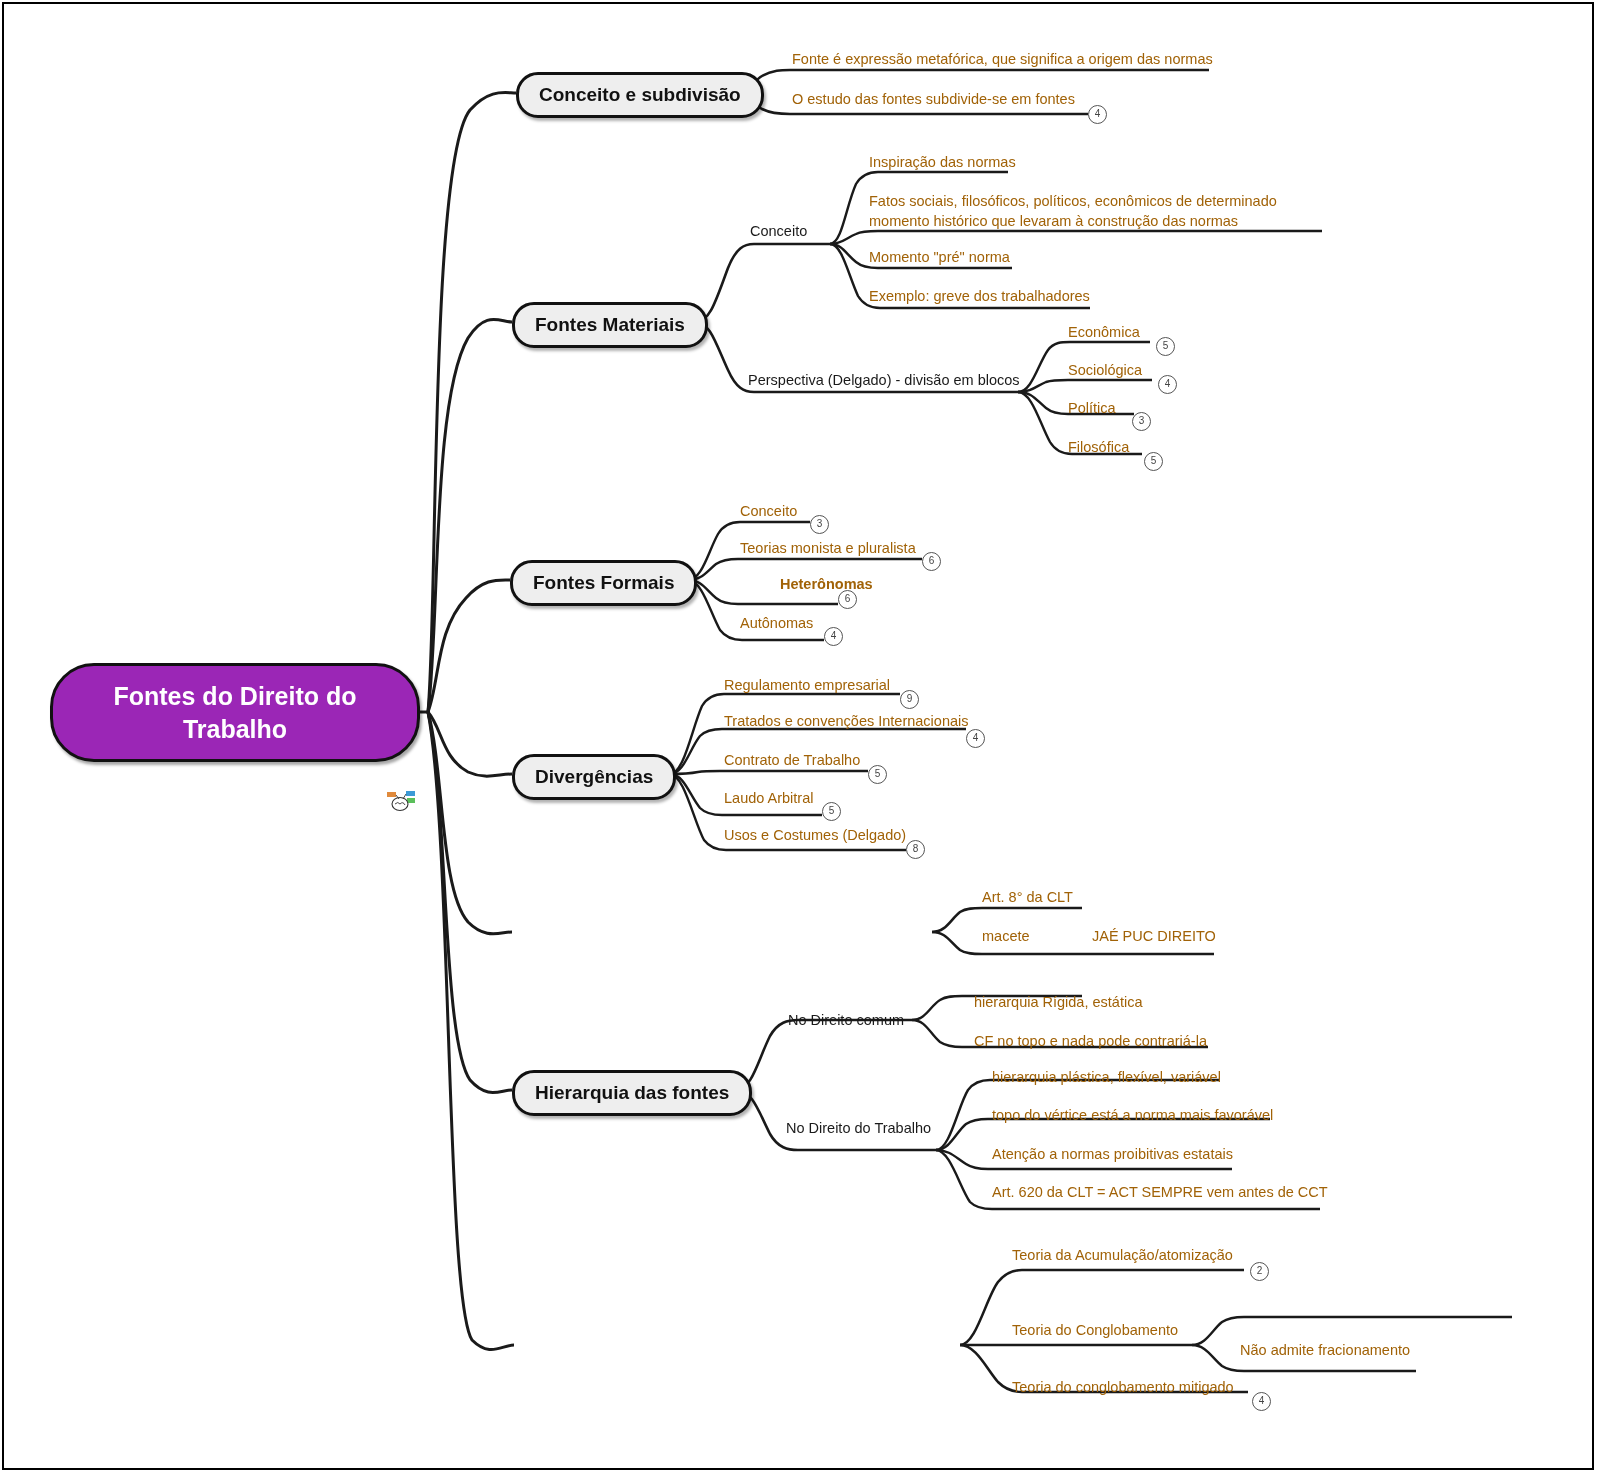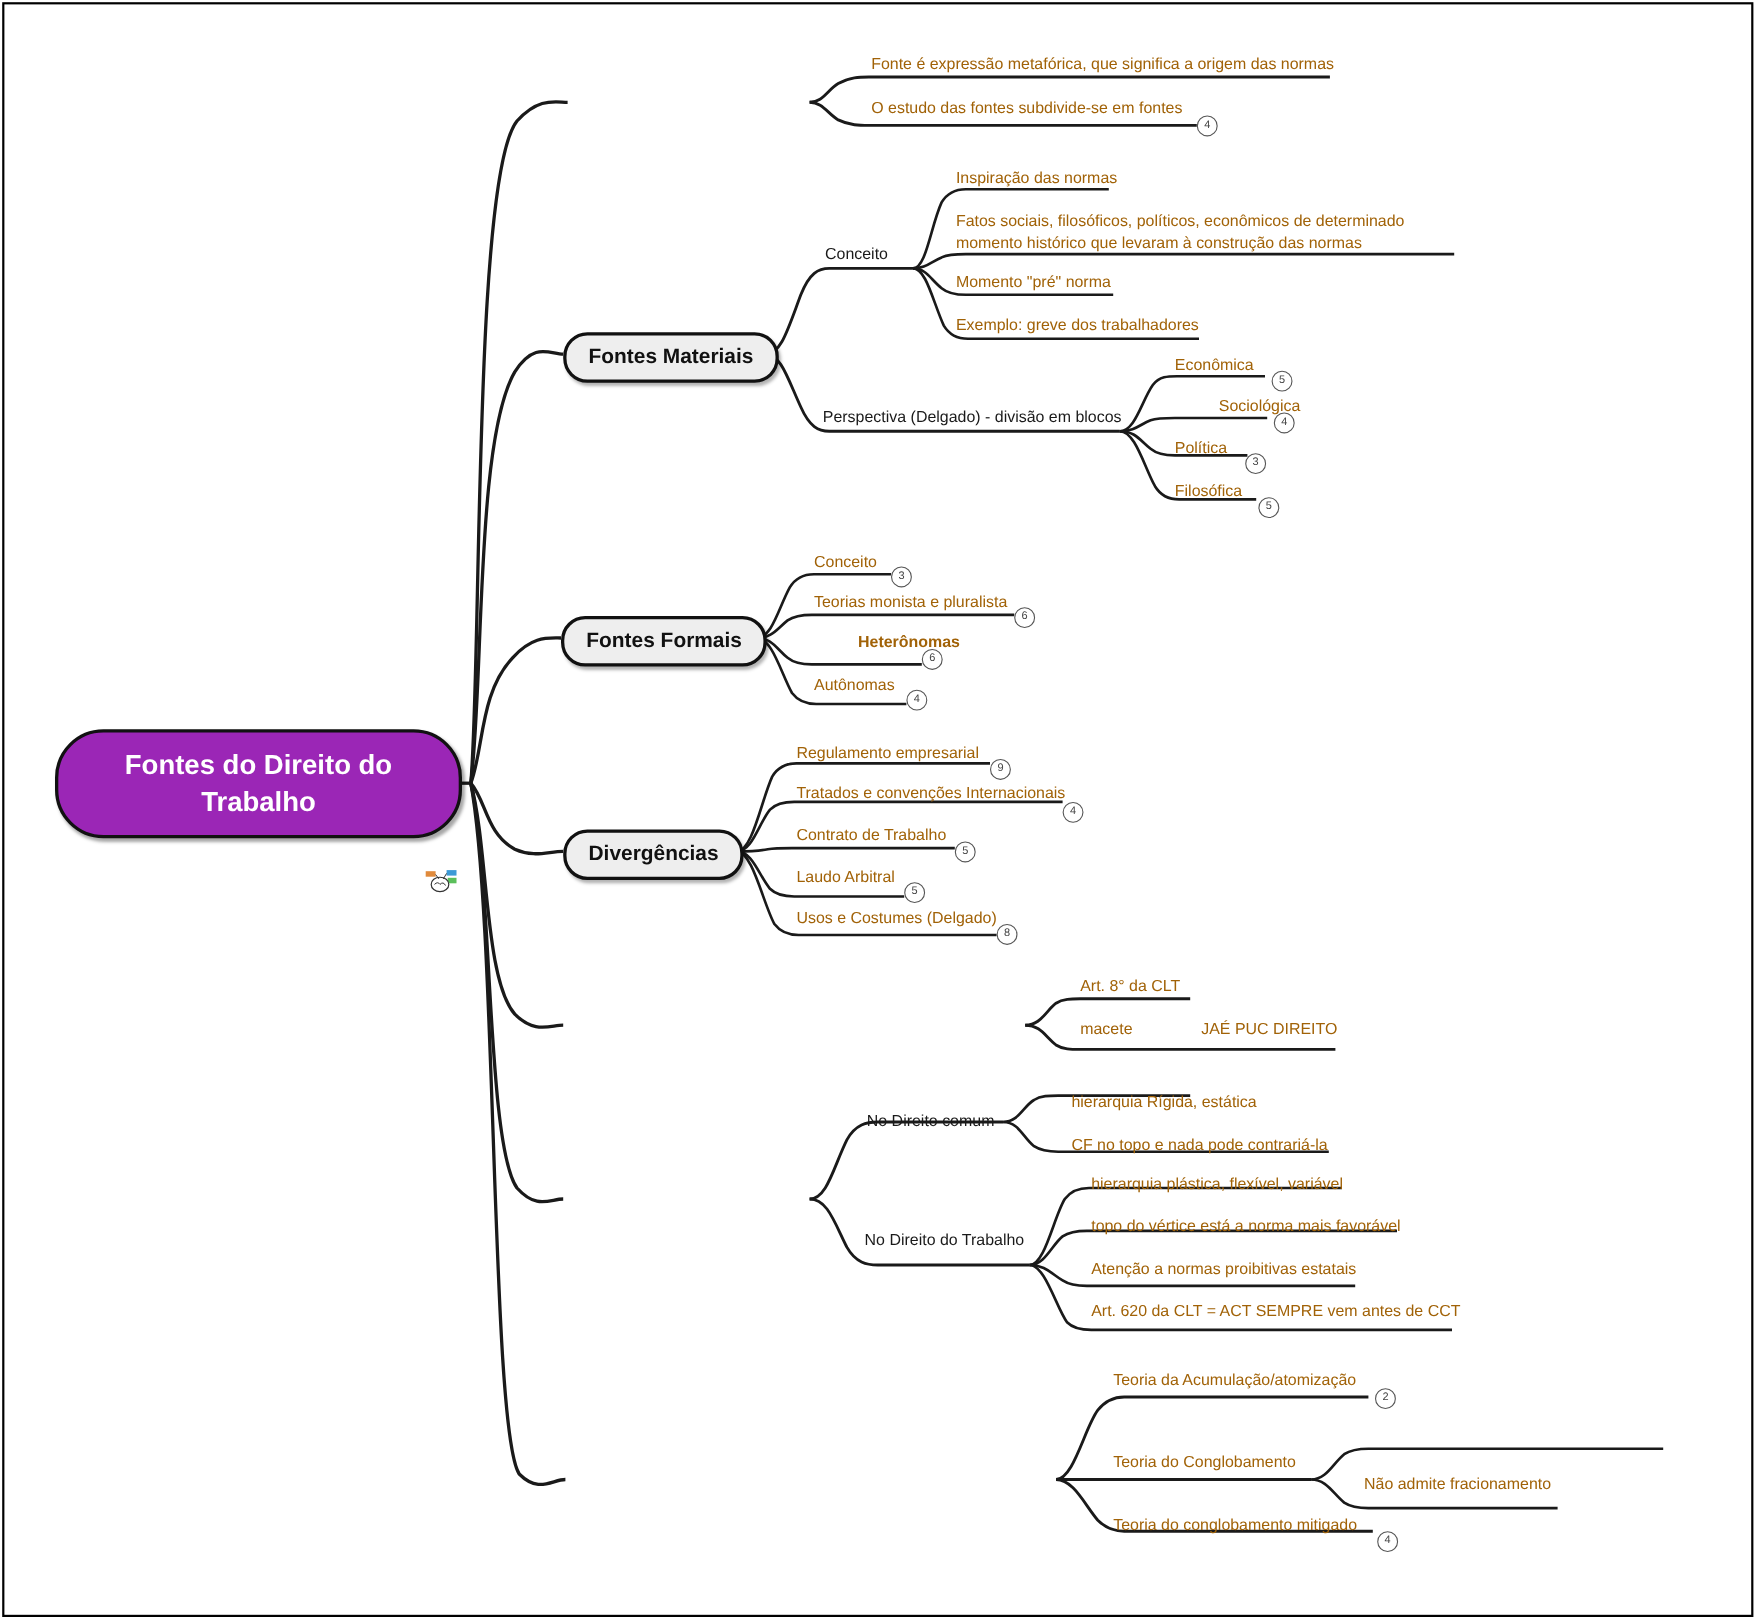--- a/index.html
+++ b/index.html
@@ -176,41 +176,44 @@
       <rect x="1" y="4" width="9" height="5" fill="#e08a3c"></rect>
       <rect x="20" y="3" width="9" height="5" fill="#3c9ad6"></rect>
       <rect x="21" y="10" width="8" height="5" fill="#5bbf5b"></rect>
       <ellipse cx="14" cy="16" rx="8" ry="6.5" fill="#ffffff" stroke="#333" stroke-width="1.1"></ellipse>
       <path d="M9 16 q3 -3 5 0 q3 -3 5 1" fill="none" stroke="#333" stroke-width="0.9"></path>
       <line x1="10" y1="7" x2="13" y2="11" stroke="#333" stroke-width="0.9"></line>
       <line x1="20" y1="6" x2="17" y2="11" stroke="#333" stroke-width="0.9"></line>
     </svg>
   </div>
 
+  <div class="node branch-node" style="left:516px; top:72px;">
+    <span>Conceito e subdivisão</span>
+  </div>
   <div class="leaf-label" style="left:792px; top:50px;">Fonte é expressão metafórica, que significa a origem das normas</div>
   <div class="leaf-label" style="left:792px; top:90px;">O estudo das fontes subdivide-se em fontes</div>
   <div class="badge" style="left:1088px; top:105px;">4</div>
 
   <div class="node branch-node" style="left:512px; top:302px;">
     <span>Fontes Materiais</span>
   </div>
 
   <div class="mid-label" style="left:750px; top:223px;">Conceito</div>
 
   <div class="leaf-label" style="left:869px; top:153px;">Inspiração das normas</div>
   <div class="leaf-label wrap" style="left:869px; top:192px; width:420px;">Fatos sociais, filosóficos, políticos, econômicos de determinado momento histórico que levaram à construção das normas</div>
   <div class="leaf-label" style="left:869px; top:248px;">Momento "pré" norma</div>
   <div class="leaf-label" style="left:869px; top:287px;">Exemplo: greve dos trabalhadores</div>
 
   <div class="mid-label" style="left:748px; top:372px;">Perspectiva (Delgado) - divisão em blocos</div>
 
   <div class="leaf-label" style="left:1068px; top:323px;">Econômica</div>
   <div class="badge" style="left:1156px; top:337px;">5</div>
 
-  <div class="leaf-label" style="left:1108px; top:361px;">Sociológica</div>
+  <div class="leaf-label" style="left:1068px; top:361px;">Sociológica</div>
   <div class="badge" style="left:1158px; top:375px;">4</div>
 
   <div class="leaf-label" style="left:1068px; top:399px;">Política</div>
   <div class="badge" style="left:1132px; top:412px;">3</div>
 
   <div class="leaf-label" style="left:1068px; top:438px;">Filosófica</div>
   <div class="badge" style="left:1144px; top:452px;">5</div>
 
   <div class="node branch-node" style="left:510px; top:560px;">
     <span>Fontes Formais</span>
@@ -245,20 +248,23 @@
   <div class="badge" style="left:822px; top:802px;">5</div>
 
   <div class="leaf-label" style="left:724px; top:826px;">Usos e Costumes (Delgado)</div>
   <div class="badge" style="left:906px; top:840px;">8</div>
 
 
   <div class="leaf-label" style="left:982px; top:888px;">Art. 8° da CLT</div>
   <div class="leaf-label" style="left:982px; top:927px;">macete</div>
   <div class="leaf-label" style="left:1092px; top:927px;">JAÉ PUC DIREITO</div>
 
+  <div class="node branch-node" style="left:512px; top:1070px;">
+    <span>Hierarquia das fontes</span>
+  </div>
 
   <div class="mid-label" style="left:788px; top:1012px;">No Direito comum</div>
 
   <div class="leaf-label" style="left:974px; top:993px;">hierarquia Rígida, estática</div>
   <div class="leaf-label" style="left:974px; top:1032px;">CF no topo e nada pode contrariá-la</div>
 
   <div class="mid-label" style="left:786px; top:1120px;">No Direito do Trabalho</div>
 
   <div class="leaf-label" style="left:992px; top:1068px;">hierarquia plástica, flexível, variável</div>
   <div class="leaf-label" style="left:992px; top:1106px;">topo do vértice está a norma mais favorável</div>

